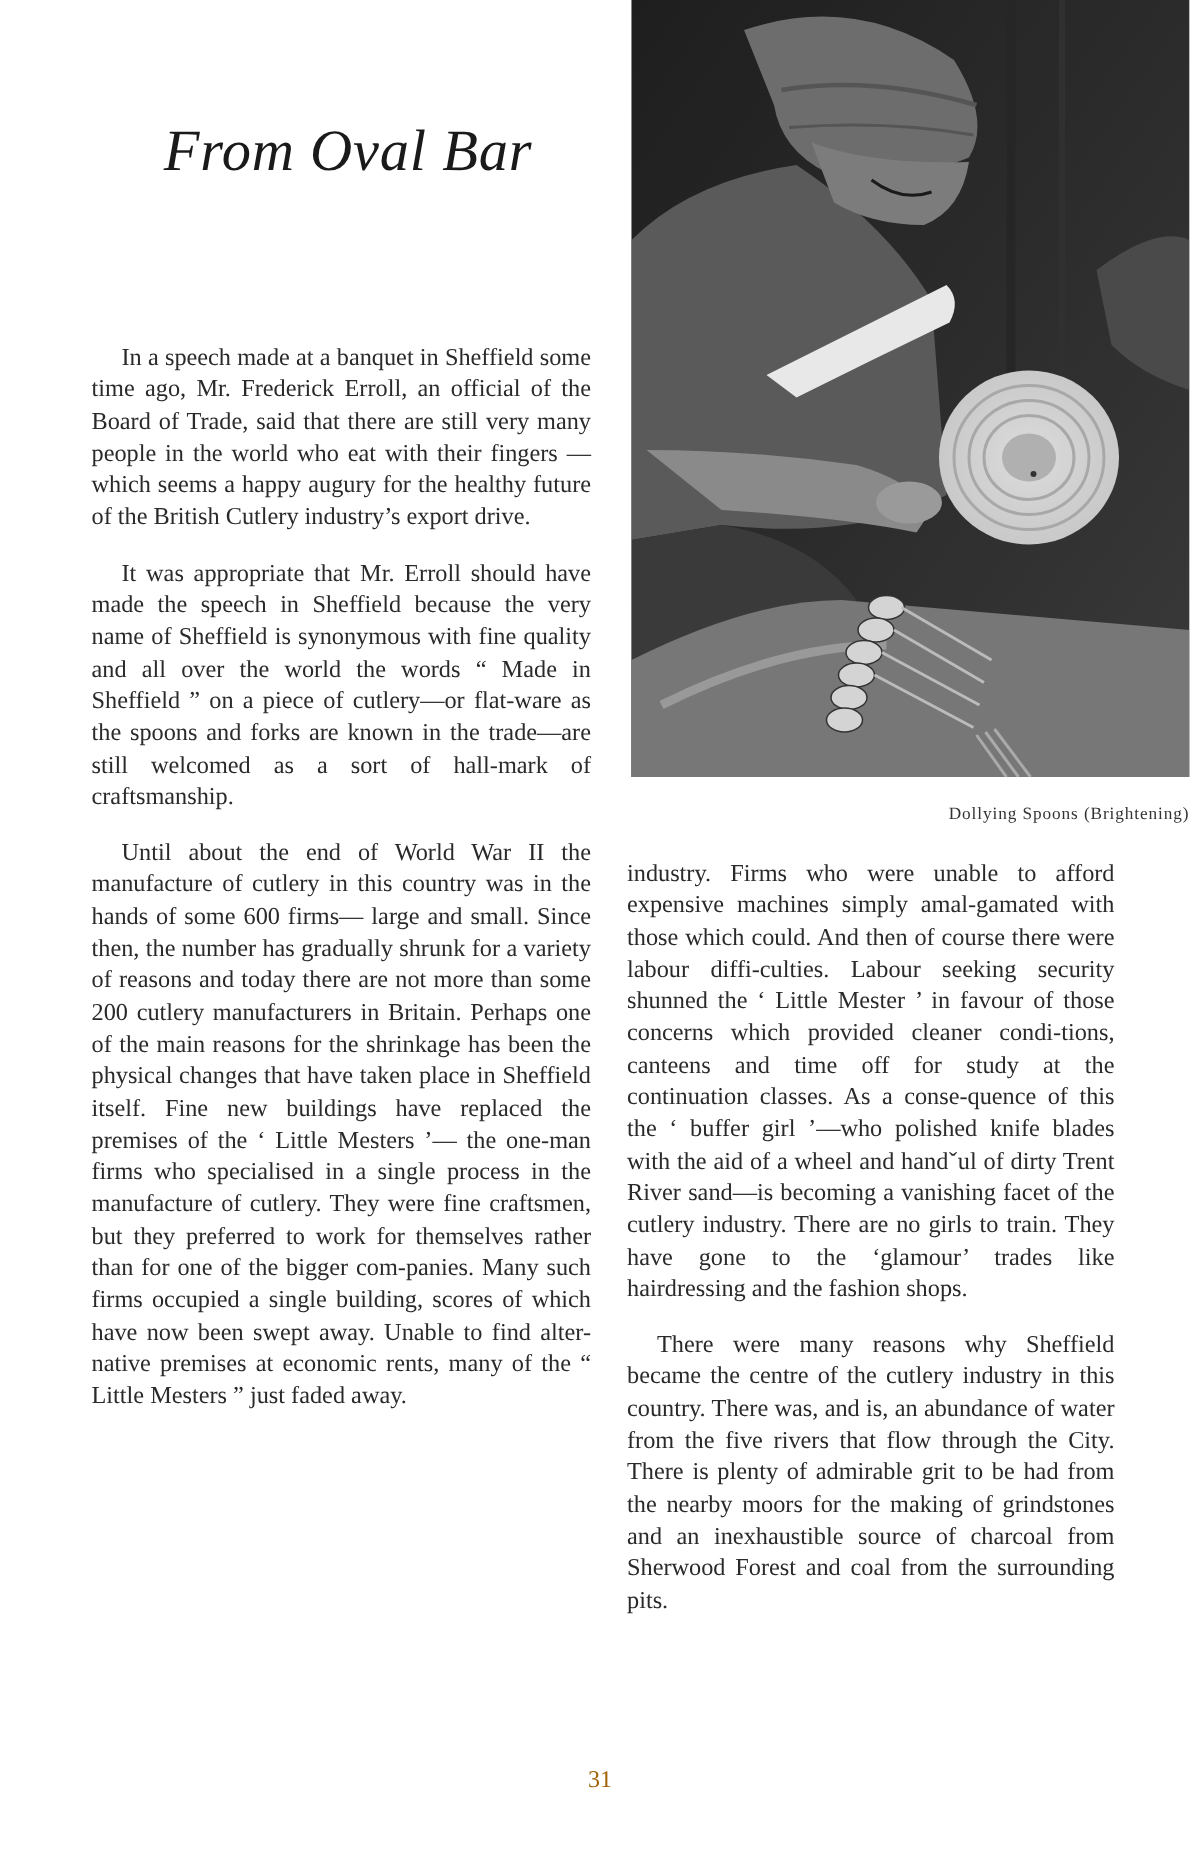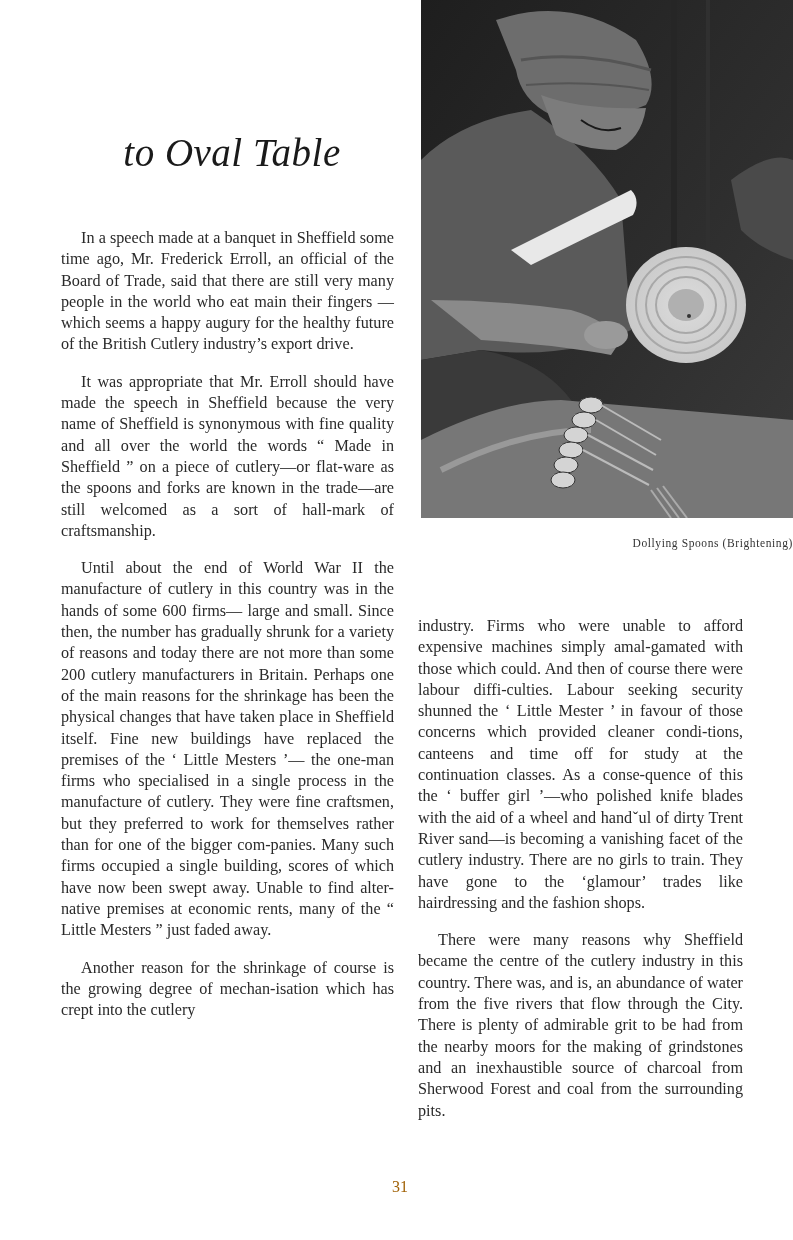--- a/index.html
+++ b/index.html
@@ -2,38 +2,36 @@
 <html><head>
 <meta charset="utf-8">
 <style>
   html, body { margin: 0; padding: 0; background: #ffffff; }
   body { width: 793px; height: 1240px; position: relative; overflow: hidden; font-family: "Liberation Serif", "DejaVu Serif", serif; color: #2a2a2a; }
   .title { position: absolute; left: 62px; top: 75px; width: 340px; text-align: center; font-style: italic; font-size: 39px; line-height: 52px; color: #1a1a1a; letter-spacing: 0.5px; }
   .col { position: absolute; font-size: 16.2px; line-height: 21.3px; text-align: justify; hyphens: manual; }
   .col p { margin: 0 0 16px 0; text-indent: 20px; }
   .col-left { left: 61px; top: 228px; width: 333px; }
   .col-right { left: 418px; top: 572px; width: 325px; }
-  .col-right p.cont { text-indent: 0; margin-top: 44px; }
+  .col-right p.cont { text-indent: 0; }
   .photo { position: absolute; left: 421px; top: 0; width: 372px; height: 518px; overflow: hidden; background: #2b2b2b; }
   .caption { position: absolute; left: 420px; top: 537px; width: 373px; text-align: right; font-size: 11.5px; letter-spacing: 0.6px; color: #333; }
   .page-number { position: absolute; left: 380px; top: 1178px; width: 40px; text-align: center; font-size: 16px; color: #a16207; }
 </style>
 </head>
 <body>
 
 <h1 class="title" style="margin:0;font-weight:normal;">
-  <br>
-  <span>to Oval Table</span>
+  <span>From Oval Bar</span><br>
 </h1>
 
 <div class="col col-left">
-  <p>In a speech made at a banquet in Sheffield some time ago, Mr. Frederick Erroll, an official of the Board of Trade, said that there are still very many people in the world who eat main their fingers —which seems a happy augury for the healthy future of the British Cutlery industry’s export drive.</p>
+  <p>In a speech made at a banquet in Sheffield some time ago, Mr. Frederick Erroll, an official of the Board of Trade, said that there are still very many people in the world who eat with their fingers —which seems a happy augury for the healthy future of the British Cutlery industry’s export drive.</p>
   <p>It was appropriate that Mr. Erroll should have made the speech in Sheffield because the very name of Sheffield is synonymous with fine quality and all over the world the words “ Made in Sheffield ” on a piece of cutlery—or flat-ware as the spoons and forks are known in the trade—are still welcomed as a sort of hall-mark of craftsmanship.</p>
   <p>Until about the end of World War II the manufacture of cutlery in this country was in the hands of some 600 firms— large and small. Since then, the number has gradually shrunk for a variety of reasons and today there are not more than some 200 cutlery manufacturers in Britain. Perhaps one of the main reasons for the shrinkage has been the physical changes that have taken place in Sheffield itself. Fine new buildings have replaced the premises of the ‘ Little Mesters ’— the one-man firms who specialised in a single process in the manufacture of cutlery. They were fine craftsmen, but they preferred to work for themselves rather than for one of the bigger com-panies. Many such firms occupied a single building, scores of which have now been swept away. Unable to find alter-native premises at economic rents, many of the “ Little Mesters ” just faded away.</p>
-  <p>Another reason for the shrinkage of course is the growing degree of mechan-isation which has crept into the cutlery</p>
 </div>
 
 <div class="photo">
   <svg width="372" height="518" viewBox="0 0 372 518" xmlns="http://www.w3.org/2000/svg">
     <defs>
       <radialGradient id="wheelGrad" cx="50%" cy="50%" r="50%">
         <stop offset="0%" stop-color="#b8b8b8"></stop>
         <stop offset="20%" stop-color="#d8d8d8"></stop>
         <stop offset="100%" stop-color="#c9c9c9"></stop>
       </radialGradient>

